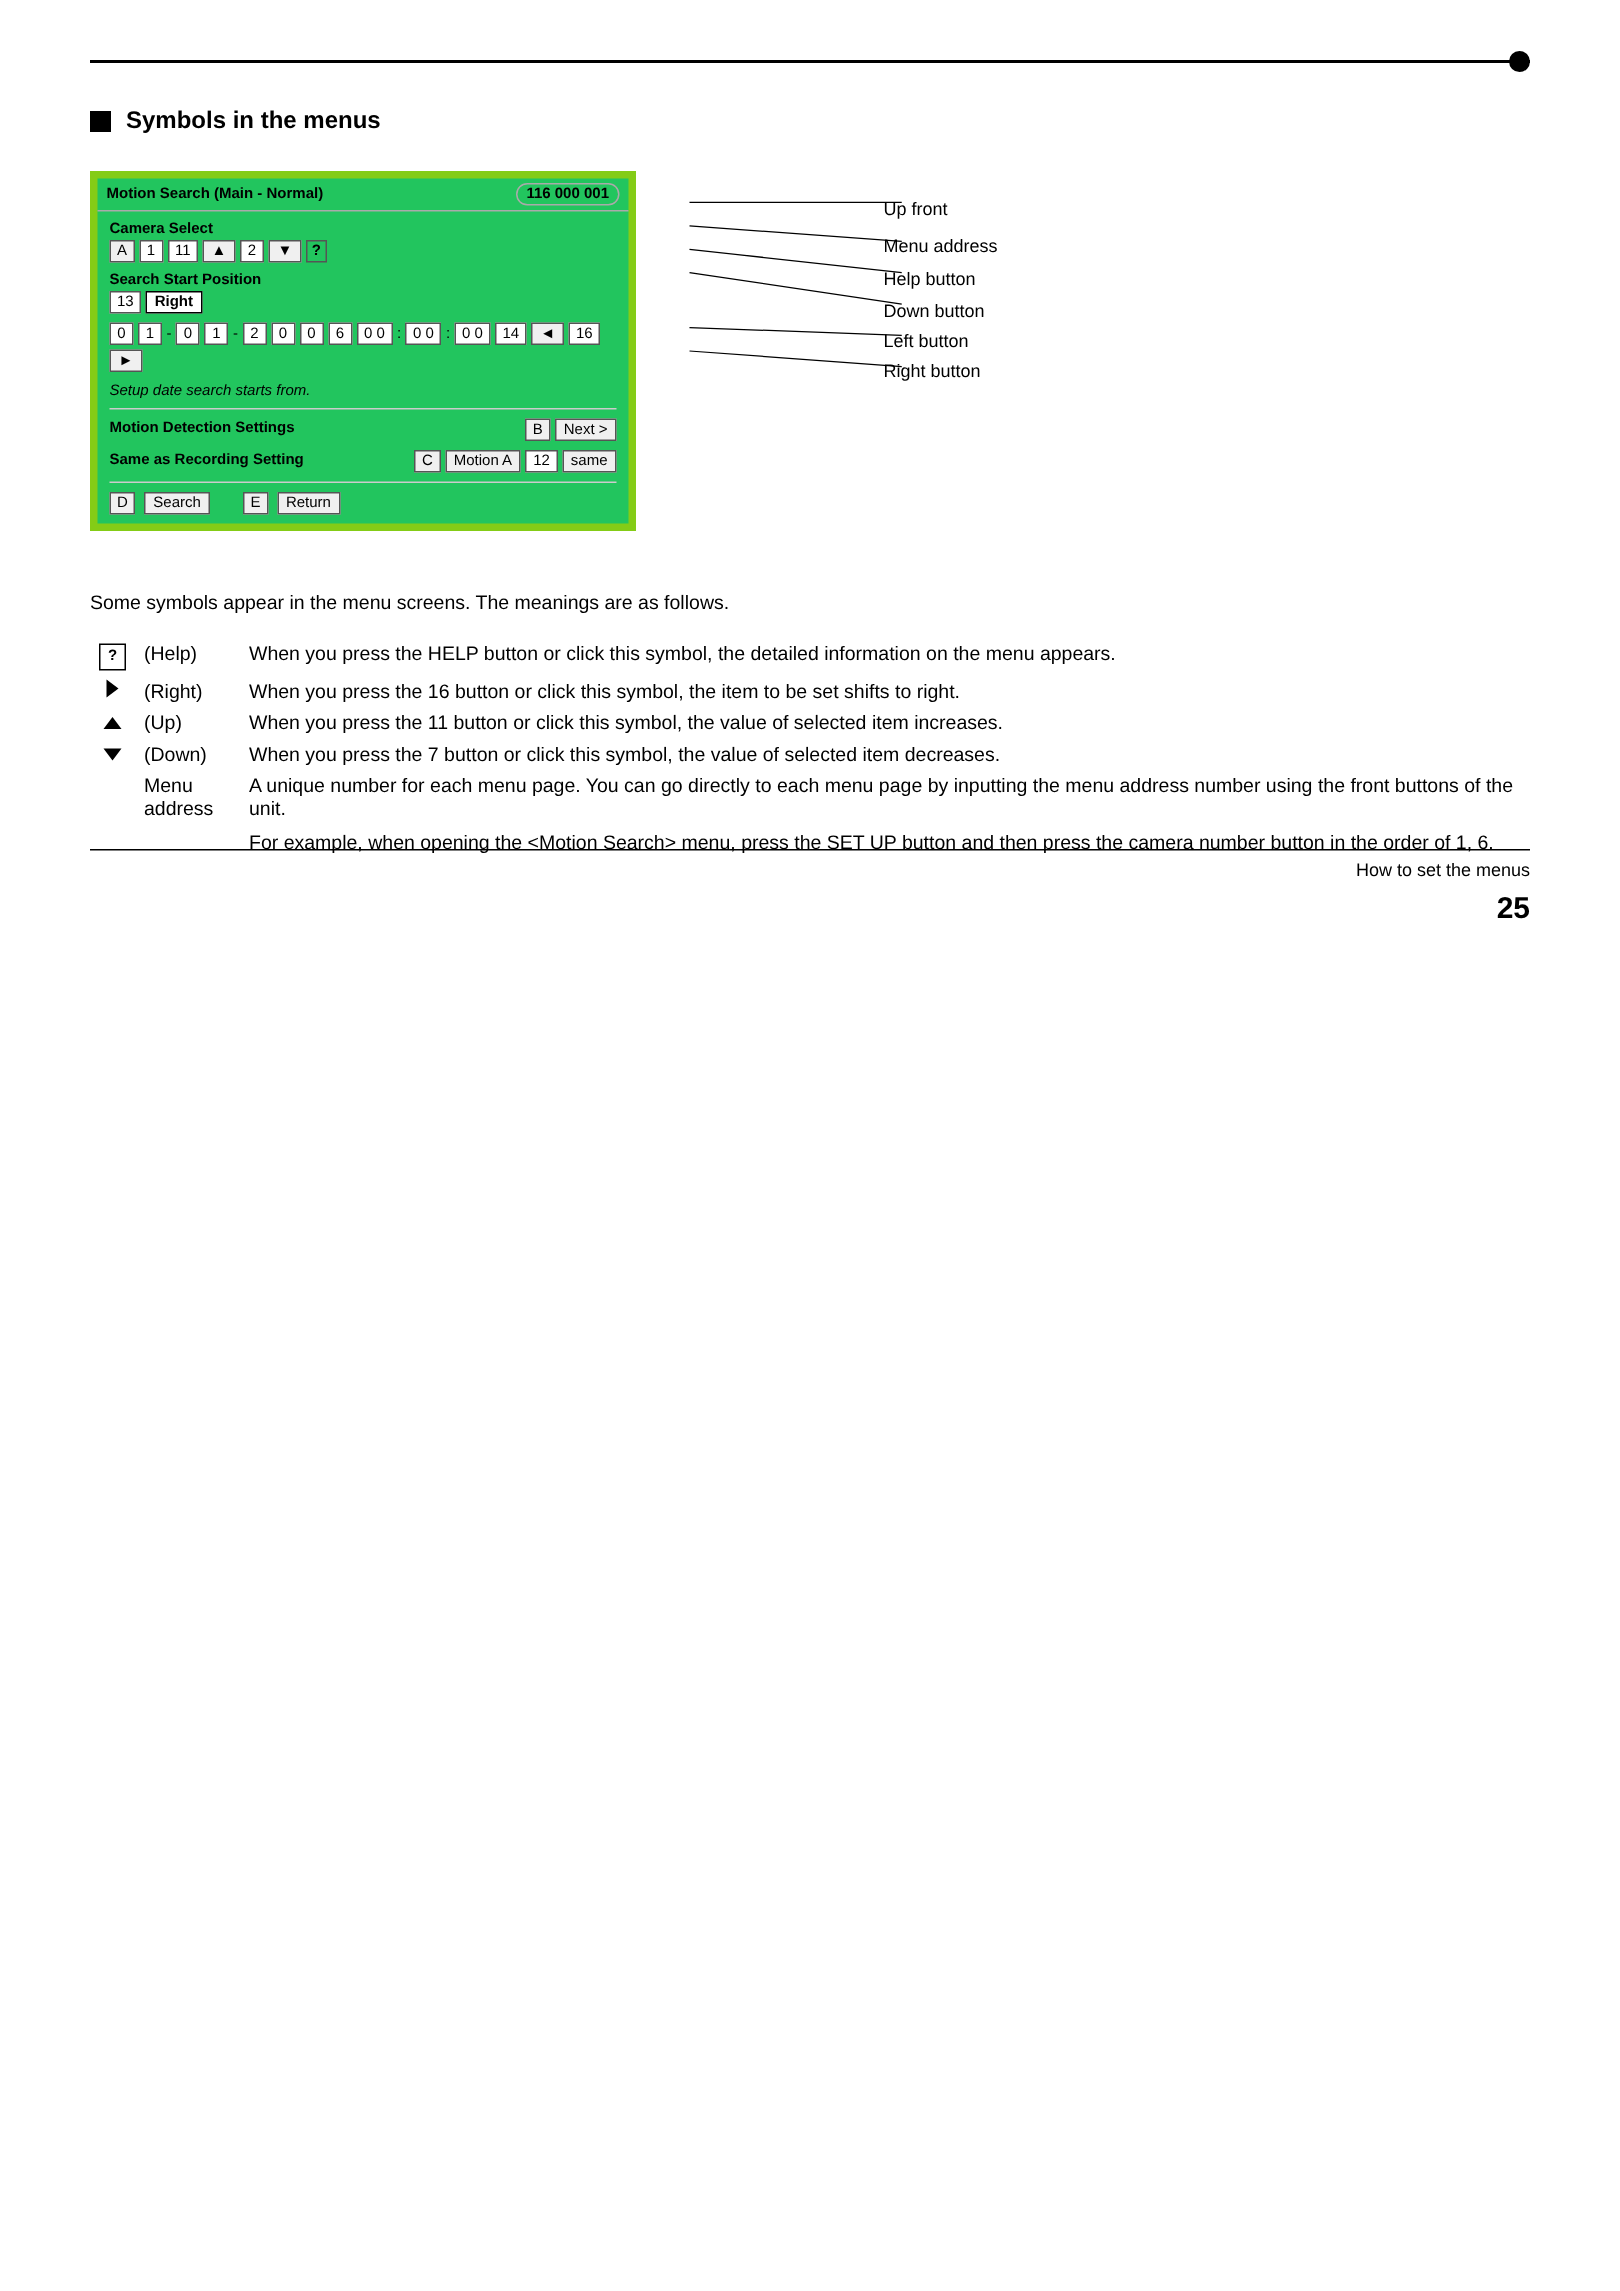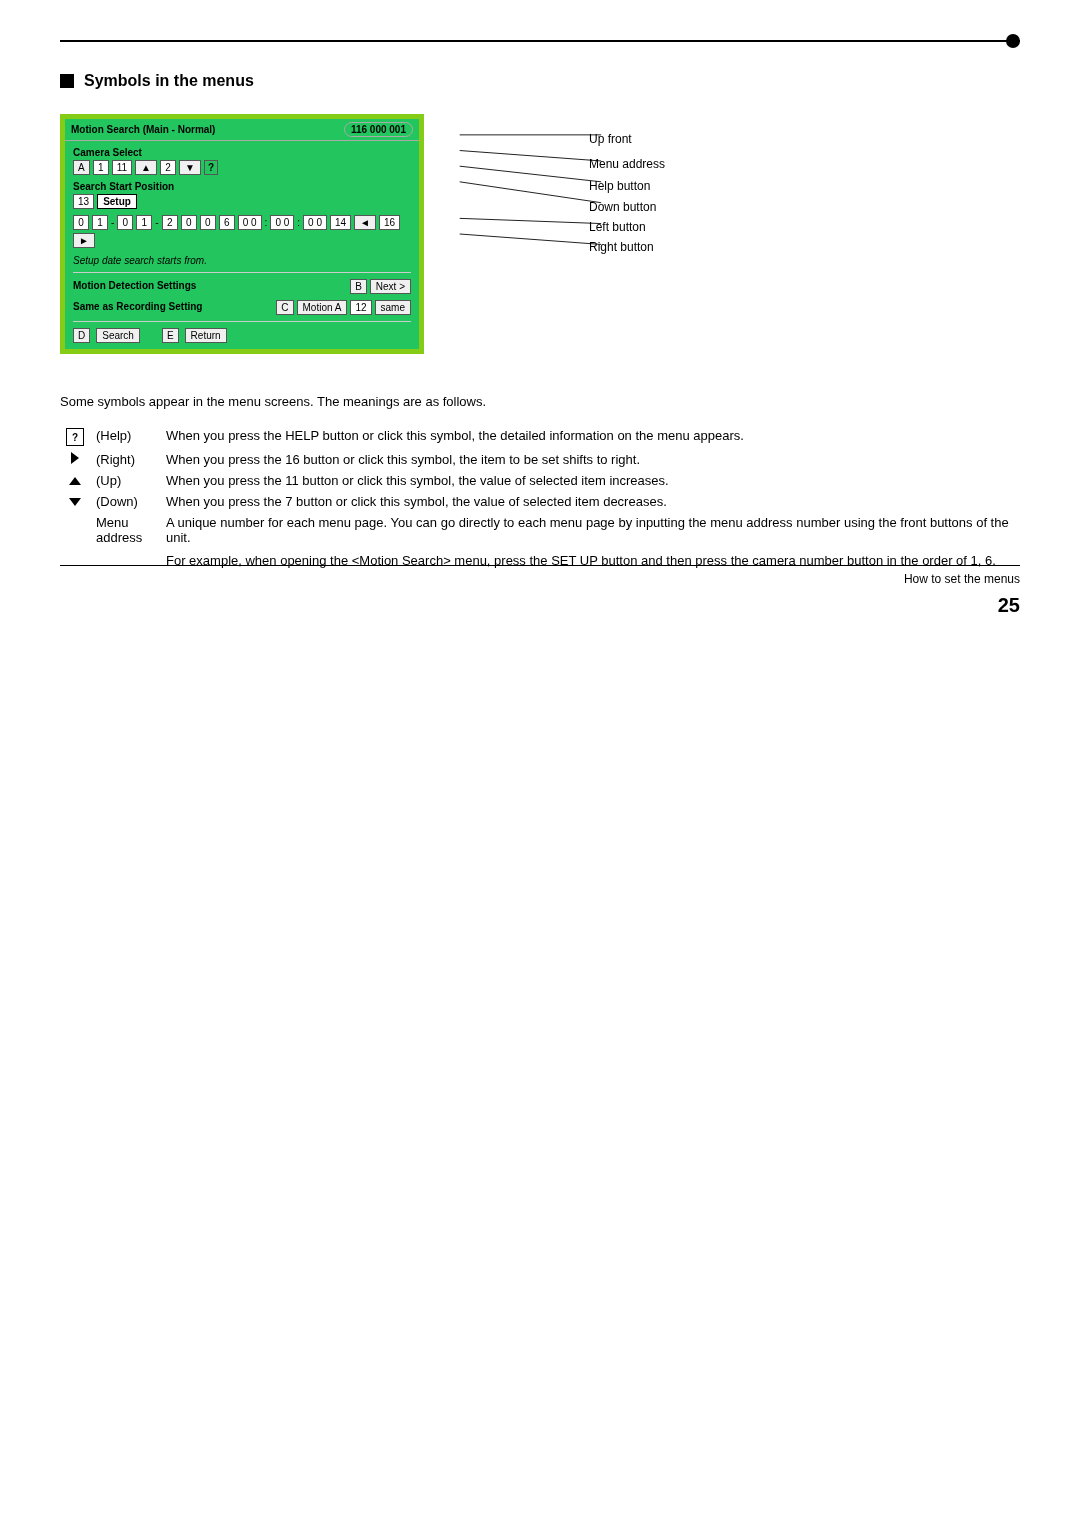--- a/index.html
+++ b/index.html
@@ -273,21 +273,21 @@
             <span class="ctrl-box">2</span>
             <span class="ctrl-btn">▼</span>
             <span class="help-box">?</span>
           </div>
         </div>
 
         <div class="menu-row">
           <div class="menu-label">Search Start Position</div>
           <div class="menu-controls">
             <span class="ctrl-box">13</span>
-            <span class="oldest-btn">Setup</span>
+            <span class="oldest-btn">Right</span>
           </div>
         </div>
 
         <div class="menu-row">
           <div class="menu-controls">
             <span class="ctrl-box">0</span>
             <span class="ctrl-box">1</span>
             <span style="font-size:10px;">-</span>
             <span class="ctrl-box">0</span>
             <span class="ctrl-box">1</span>

